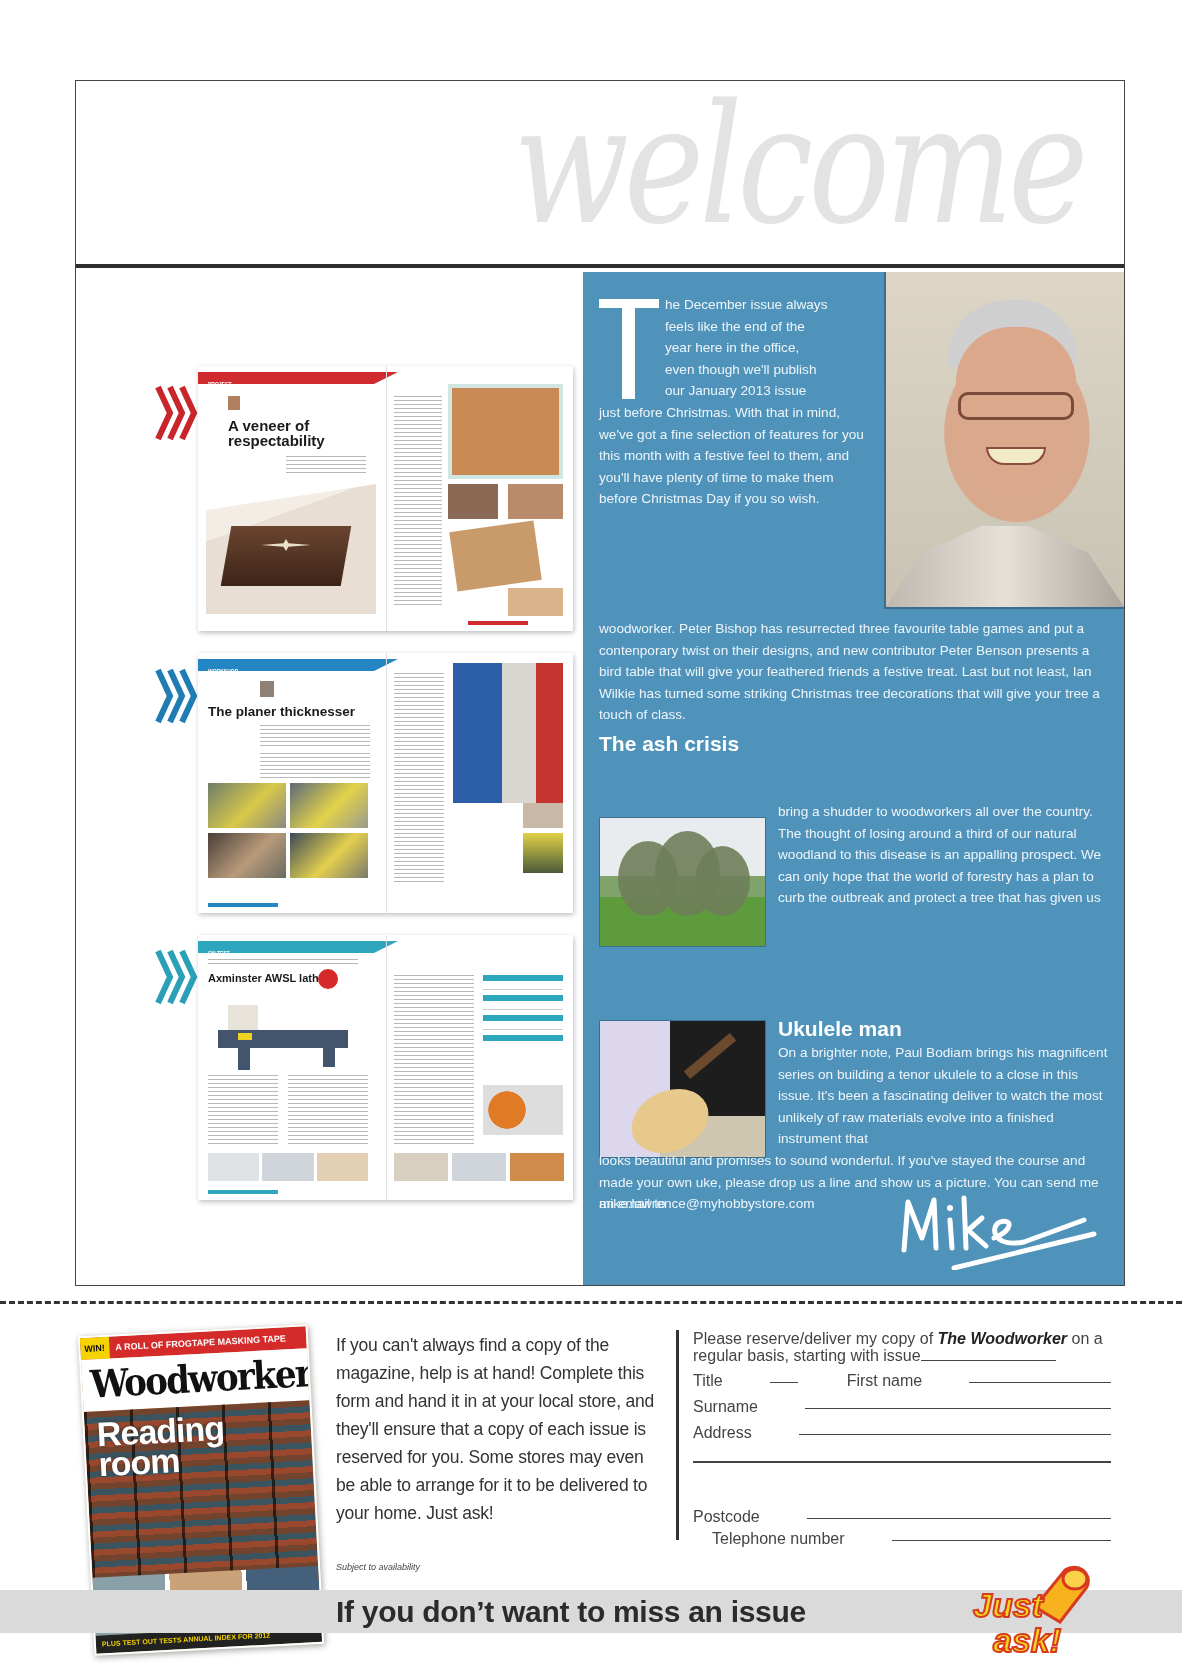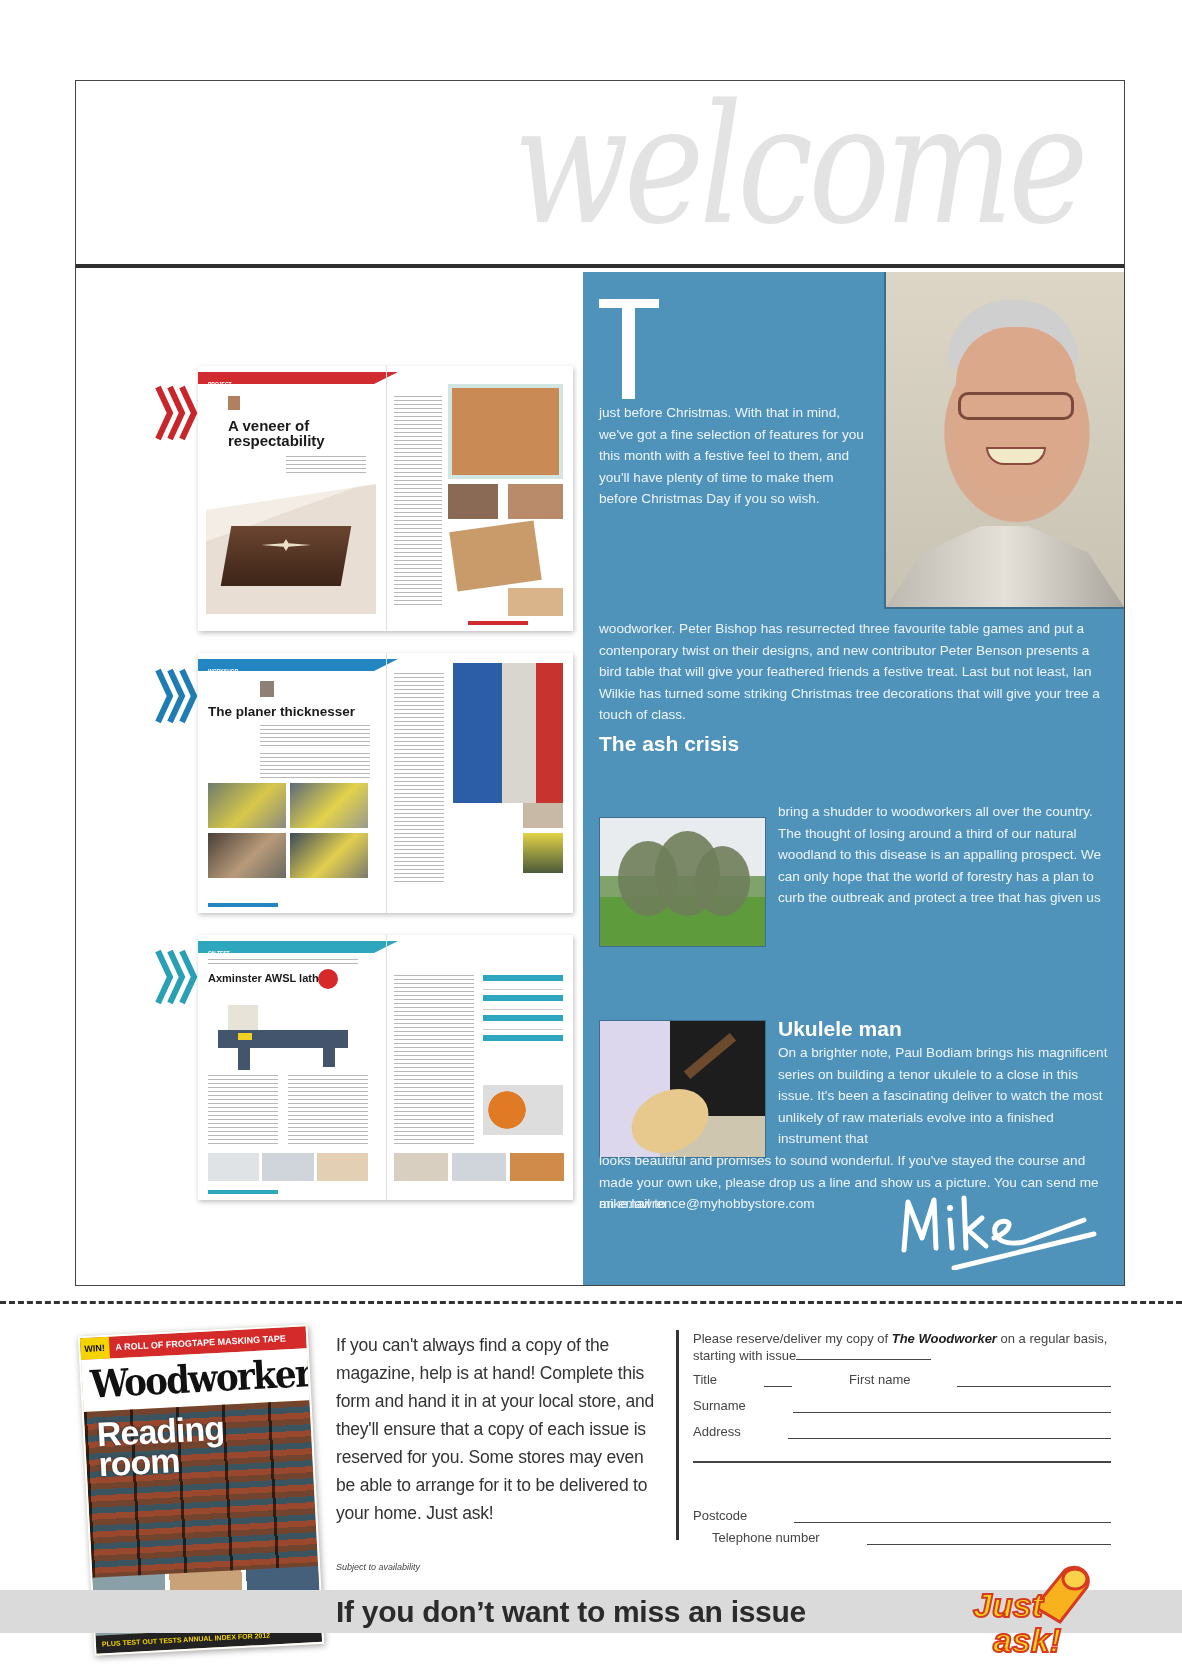--- a/index.html
+++ b/index.html
@@ -57,22 +57,22 @@
   .cover .mast { position: absolute; left: 0; top: 22px; width: 100%; height: 52px; background: #fff; }
   .cover .mast span { position: absolute; left: 8px; top: 2px; font-family: "DejaVu Serif", serif; font-size: 38px; font-weight: bold; color: #111; letter-spacing: -2px; transform: scaleX(0.9); transform-origin: left top; }
   .cover .shelves { position: absolute; left: 0; top: 74px; width: 100%; height: 180px; background: repeating-linear-gradient(90deg, #6a5741 0 3px, #ece1c8 3px 46px), repeating-linear-gradient(#7b4d3a 0 6px, #3f5f7a 6px 12px, #a5523b 12px 18px); background-blend-mode: multiply; }
   .cover .rr { position: absolute; left: 12px; top: 82px; color: #fff; font-weight: bold; font-size: 34px; line-height: 30px; text-shadow: 0 0 3px #333; letter-spacing: -1px; }
   .cover .tiles { position: absolute; left: 0; bottom: 18px; width: 100%; height: 58px; background: linear-gradient(90deg, #8aa0a8 0 32%, #fff 32% 34%, #c9a27a 34% 66%, #fff 66% 68%, #45607a 68%); }
   .cover .bottomband { position: absolute; left: 0; bottom: 0; width: 100%; height: 18px; background: #222; color: #f5d300; font-size: 7px; line-height: 18px; padding-left: 6px; font-weight: bold; }
 
   .pitch { position: absolute; left: 336px; top: 1331px; width: 330px; font-family: "Liberation Sans Narrow", "Liberation Sans", sans-serif; font-size: 17.5px; line-height: 28px; color: #333; letter-spacing: -0.2px; }
   .subject { position: absolute; left: 336px; top: 1562px; font-size: 9px; font-style: italic; color: #444; }
 
-  .form { position: absolute; left: 676px; top: 1330px; width: 435px; height: 210px; border-left: 3px solid #333; padding-left: 6px; font-size: 13px; color: #444; }
-  .form .row { position: absolute; left: 14px; right: 0; display: flex; align-items: flex-end; gap: 45px; }
+  .form { position: absolute; left: 676px; top: 1330px; width: 435px; height: 210px; border-left: 3px solid #333; padding-left: 6px; font-size: 16px; color: #444; }
+  .form .row { position: absolute; left: 14px; right: 0; display: flex; align-items: flex-start; gap: 45px; }
   .form .row .lbl { white-space: nowrap; }
   .form .row .line { flex: 1; border-bottom: 1.5px solid #444; height: 11px; margin-left: 2px; }
   .form .intro { position: absolute; left: 14px; top: 0; width: 420px; line-height: 17px; }
   .form .intro b { color: #222; font-style: italic; }
 
   .graybar { position: absolute; left: 0; top: 1590px; width: 1182px; height: 43px; background: #dadada; }
   .cta { position: absolute; left: 336px; top: 1590px; height: 43px; line-height: 43px; font-size: 30px; font-weight: bold; color: #2b2b2b; letter-spacing: -0.3px; }
   .justask { position: absolute; left: 965px; top: 1562px; width: 130px; height: 100px; }
 </style>
 </head>
@@ -181,20 +181,27 @@
       <div class="face"></div>
       <div class="glasses"></div>
       <div class="smile"></div>
     </div>
 
     <div class="dropcap">
         <div class="bar"></div>
         <div class="stem"></div>
       </div>
 
+    <div class="bt" style="left:82px;top:22px;width:210px;">
+      <div>he December issue always</div>
+      <div>feels like the end of the</div>
+      <div>year here in the office,</div>
+      <div>even though we'll publish</div>
+      <div>our January 2013 issue</div>
+    </div>
     <div class="bt" style="left:16px;top:130px;width:270px;">
       <p>just before Christmas. With that in mind, we've got a fine selection of features for you this month with a festive feel to them, and you'll have plenty of time to make them before Christmas Day if you so wish.</p>
     </div>
     <div class="bt" style="left:16px;top:346px;width:512px;">woodworker. Peter Bishop has resurrected three favourite table games and put a contenporary twist on their designs, and new contributor Peter Benson presents a bird table that will give your feathered friends a festive treat. Last but not least, Ian Wilkie has turned some striking Christmas tree decorations that will give your tree a touch of class.</div>
 
     <div class="h2" style="left:16px;top:460px;">The ash crisis</div>
     <div class="ph-tree" style="top:545px;">
       <div class="tree" style="left:18px;width:60px;height:75px;"></div>
       <div class="tree" style="left:55px;width:65px;height:85px;"></div>
       <div class="tree" style="left:95px;width:55px;height:70px;"></div>
@@ -250,21 +257,21 @@
 <div class="pitch">If you can't always find a copy of the magazine, help is at hand! Complete this form and hand it in at your local store, and they'll ensure that a copy of each issue is reserved for you. Some stores may even be able to arrange for it to be delivered to your home. Just ask!</div>
 <div class="subject">Subject to availability</div>
 
 <div class="form">
   <div class="intro">
     <span>Please reserve/deliver my copy of </span><b>The Woodworker</b><span> on a regular basis, starting with issue</span><span style="display:inline-block;width:135px;border-bottom:1.5px solid #444;height:10px;"></span>
   </div>
   <div class="row" style="top:42px;">
     <span class="lbl">Title</span>
     <span class="line" style="flex:0 0 28px;"></span>
-    <span class="lbl" style="margin-left:12px;">First name</span>
+    <span class="lbl" style="margin-left:4px;">First name</span>
     <span class="line"></span>
   </div>
   <div class="row" style="top:68px;">
     <span class="lbl">Surname</span>
     <span class="line"></span>
   </div>
   <div class="row" style="top:94px;">
     <span class="lbl">Address</span>
     <span class="line"></span>
   </div>

